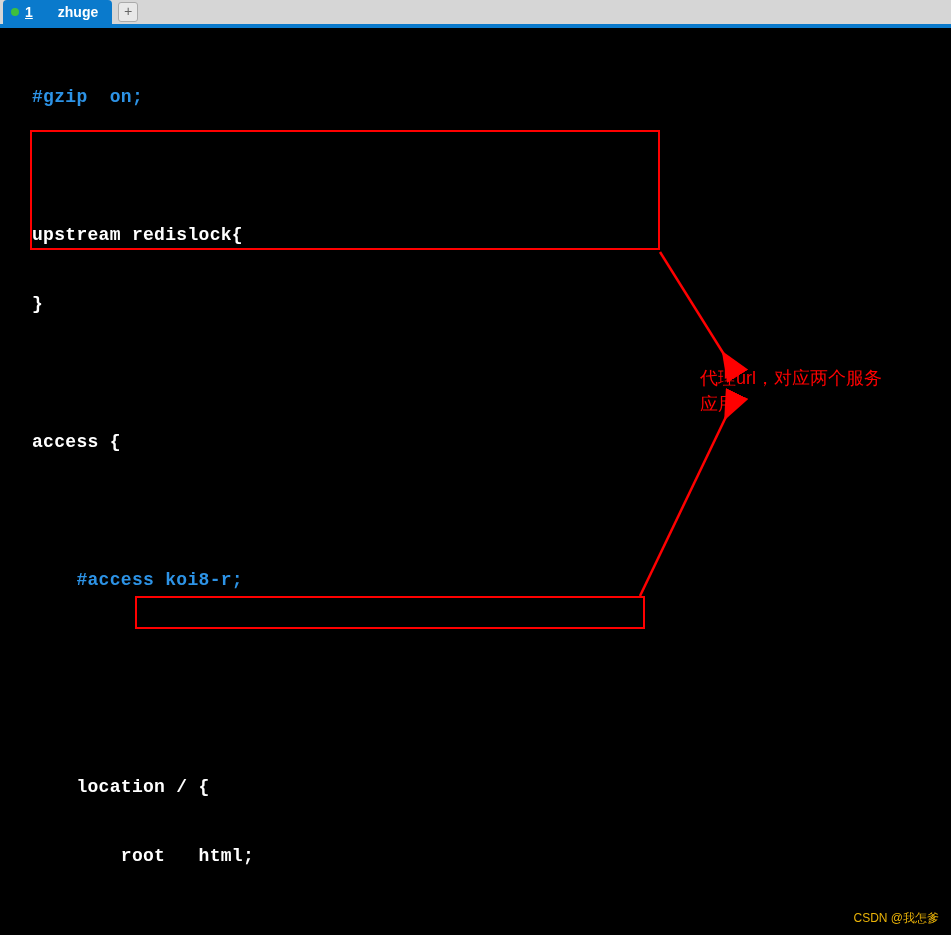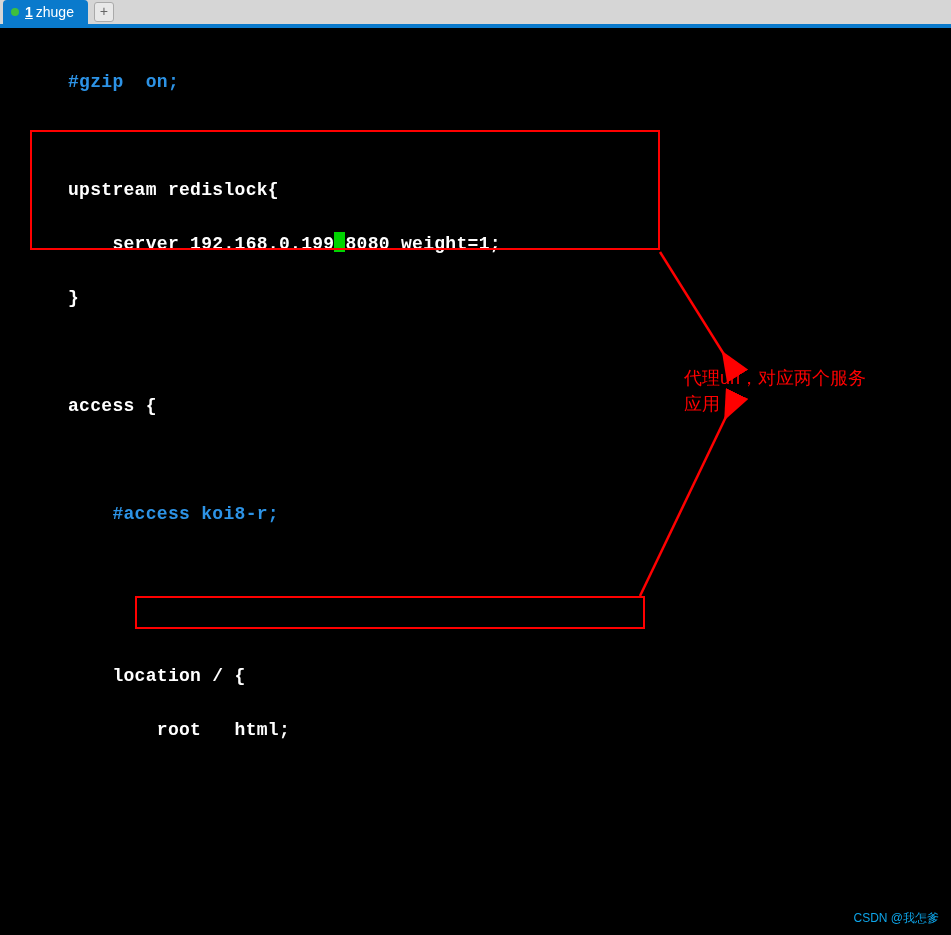--- a/index.html
+++ b/index.html
@@ -32,21 +32,21 @@
   border-top-left-radius: 4px;
   border-top-right-radius: 4px;
   margin-left: 3px;
 }
 .tab .dot {
   width: 8px; height: 8px; border-radius: 50%;
   background: #3fbf3f;
   margin-right: 6px;
 }
 .tab .num { text-decoration: underline; margin-right: 3px; font-weight: bold; }
-.tab .name { font-weight: normal; }
+.tab .name { font-weight: bold; margin-left: 22px; }
 .addtab {
   width: 20px; height: 20px;
   background: #e8e8e8;
   border: 1px solid #aaa;
   border-radius: 3px;
   margin-left: 6px;
   margin-bottom: 2px;
   display: flex;
   align-items: center;
   justify-content: center;
@@ -80,54 +80,53 @@
   border: 2px solid #ff0000;
   pointer-events: none;
 }
 .box1 { top: 130px; left: 30px; width: 630px; height: 120px; }
 .box2 { top: 596px; left: 135px; width: 510px; height: 33px; }
 .annotation {
   position: absolute;
   color: #ff0000;
   font-family: Arial, "Microsoft YaHei", sans-serif;
   font-size: 18px;
-  left: 684px;
+  left: 700px;
   top: 365px;
   line-height: 26px;
   font-weight: normal;
 }
 .arrow { position: absolute; pointer-events: none; }
 .watermark {
   position: absolute;
   right: 12px;
   bottom: 8px;
-  color: #0ea5e9;
+  color: #eab308;
   font-family: Arial, sans-serif;
   font-size: 12px;
   font-weight: normal;
 }
-.pad { padding-left: 68px; display: block; }
+.pad { padding-left: 32px; display: block; margin-top: 15px; }
 </style>
 </head>
 <body>
 
 <div class="tabbar">
   <div class="tab">
     <span class="dot"></span>
     <span class="num">1</span>
     <span class="name">zhuge</span>
   </div>
   <div class="addtab">+</div>
 </div>
 
 <div class="terminal">
 <span class="pad cm">#gzip  on;</span>
 <span class="pad"> </span>
 <span class="pad">upstream redislock{</span>
-<span class="pad"><span>    server 192.168.0.199</span><span class="cursor"></span><span>8080 weight=1;</span></span>
 <span class="pad">}</span>
 <span class="pad"> </span>
 <span class="pad">access {</span>
 <span class="pad"> </span>
 <span class="pad cm">    #access koi8-r;</span>
 <span class="pad"> </span>
 <span class="pad"> </span>
 <span class="pad">    location / {</span>
 <span class="pad">        root   html;</span>
 

